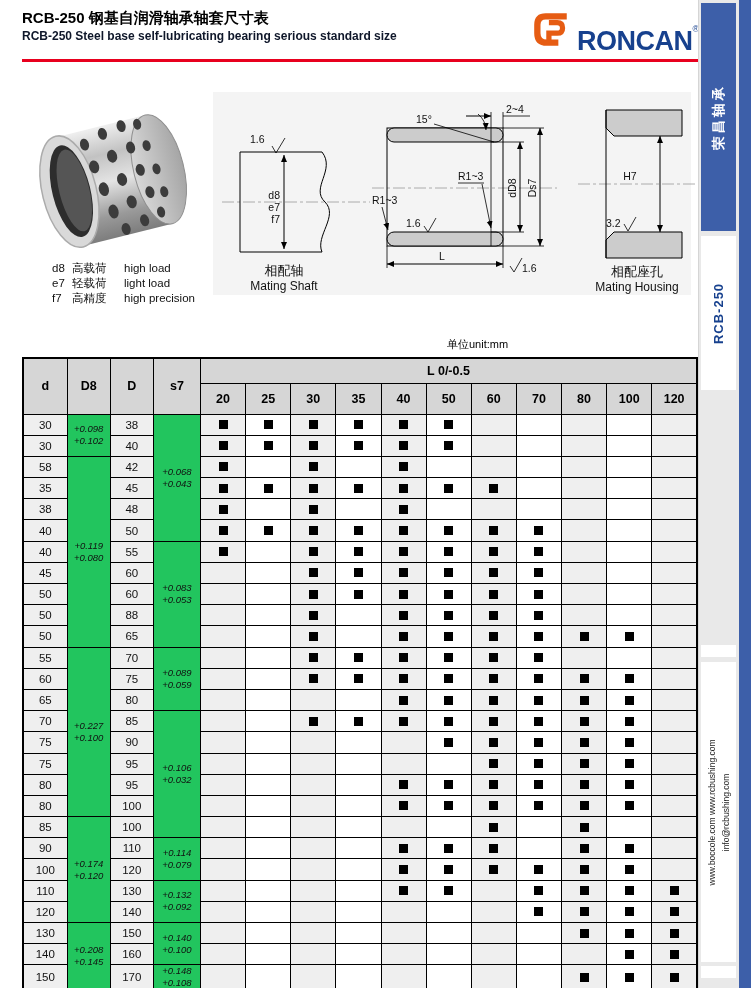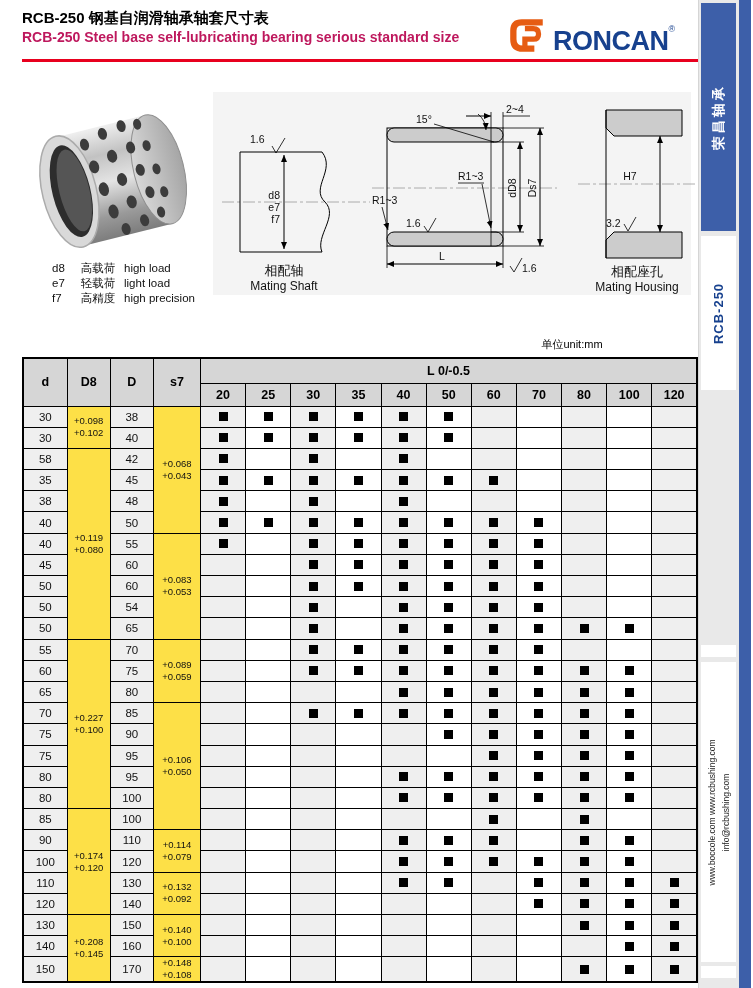--- a/index.html
+++ b/index.html
@@ -1,57 +1,57 @@
 <!DOCTYPE html>
 <html><head>
 <meta charset="utf-8">
 <style>
   html,body{margin:0;padding:0;background:#fff;}
   .page{position:relative;width:753px;height:988px;background:#fff;overflow:hidden;
         font-family:"Liberation Sans","DejaVu Sans",sans-serif;color:#111;}
   .abs{position:absolute;}
   
   .title-zh{left:22px;top:9px;font-size:15px;font-weight:bold;color:#000000;}
-  .title-en{left:22px;top:29px;font-size:14px;font-weight:bold;color:#be185d;}
+  .title-en{left:22px;top:29px;font-size:12px;font-weight:bold;color:#0f172a;}
   .red-line{left:22px;top:59px;width:676px;height:3px;background:#e8001e;}
-  .logo{left:506px;top:8px;display:flex;align-items:center;}
+  .logo{left:530px;top:8px;display:flex;align-items:flex-start;}
   .logo-text{font-size:27px;font-weight:bold;color:#17418e;letter-spacing:-0.5px;margin-left:5px;line-height:42px;}
   .logo-reg{font-size:9px;color:#17418e;vertical-align:18px;font-weight:normal;}
   
   .art-panel{left:213px;top:92px;width:478px;height:203px;background:#f4f4f4;}
   .legend{left:52px;top:261px;font-size:11.5px;line-height:15px;}
   .legend-row span{display:inline-block;}
   .lg-code{width:20px;}
-  .lg-zh{width:52px;text-align:center;}
+  .lg-zh{width:52px;}
   
   .side-gray{left:698px;top:0;width:41px;height:988px;background:#e9e9e9;border-left:1px solid #d5d5d5;}
   .blue-strip{left:739px;top:0;width:12px;height:988px;background:#3d5fa9;}
   .tab-blue{left:701px;top:3px;width:35px;height:228px;background:#3d5fa9;}
   .tab-white{left:701px;top:236px;width:35px;height:154px;background:#ffffff;}
   .notch{left:701px;width:35px;height:12px;background:#ffffff;}
   .bottom-panel{left:701px;top:662px;width:35px;height:300px;background:#ffffff;}
   .vwrap{display:flex;align-items:center;justify-content:center;}
   .vtext{transform:rotate(-90deg);white-space:nowrap;}
   .tab-blue .vtext{color:#fff;font-size:13.5px;font-weight:bold;letter-spacing:3px;}
   .tab-white .vtext{color:#17418e;font-size:13px;font-weight:bold;letter-spacing:1px;}
   .urls{font-size:8.5px;color:#222;line-height:1.7;text-align:center;}
   
-  .unit-note{left:447px;top:337px;width:250px;text-align:center;font-size:11px;color:#000;}
+  .unit-note{left:447px;top:337px;width:250px;text-align:left;font-size:11px;color:#000;}
   
   .tbl-wrap{left:22px;top:357px;width:676px;}
   table.size{border-collapse:collapse;table-layout:fixed;width:676px;}
   table.size th,table.size td{border:1px solid #000;padding:0;text-align:center;vertical-align:middle;}
   table.size{border:2px solid #000;}
   thead th{background:#d6d6d6;font-size:12.5px;font-weight:bold;color:#000;}
   thead tr.h1{height:25px;}
-  thead tr.h2{height:23px;}
+  thead tr.h2{height:31px;}
   tbody tr{height:21.2px;}
   td.num{font-size:11.5px;background:#fff;}
   td.shade{background:#efefef;}
-  td.tol{font-size:9.5px;line-height:12px;background:#fde047;}
+  td.tol{font-size:9.5px;line-height:12px;background:#22c55e;font-style:italic;}
   td.lcell{background:#fff;}
   td.lcell.shade{background:#efefef;}
   .sq{width:9px;height:9px;background:#000;margin:0 auto;}
   
   svg text{font-family:"Liberation Sans","DejaVu Sans",sans-serif;fill:#111;}
   .dimline{stroke:#000;stroke-width:1;fill:none;}
   .thin{stroke:#000;stroke-width:0.8;fill:none;}
   .cl{stroke:#999;stroke-width:0.8;stroke-dasharray:12 3 3 3;fill:none;}
   .lbl{font-size:10.5px;}
   .cap-zh{font-size:13px;}
@@ -508,21 +508,21 @@
             </td>
             <td class="lcell">
               <div class="sq"></div>
             </td>
             <td class="lcell shade"></td>
             <td class="lcell"></td>
             <td class="lcell shade"></td>
           </tr>
           <tr>
             <td class="num shade">50</td>
-            <td class="num shade">54</td>
+            <td class="num shade">88</td>
             <td class="lcell shade"></td>
             <td class="lcell"></td>
             <td class="lcell shade">
               <div class="sq"></div>
             </td>
             <td class="lcell"></td>
             <td class="lcell shade">
               <div class="sq"></div>
             </td>
             <td class="lcell">
@@ -658,21 +658,21 @@
             <td class="lcell">
               <div class="sq"></div>
             </td>
             <td class="lcell shade"></td>
           </tr>
           <tr>
             <td class="num shade">70</td>
             <td class="num shade">85</td>
             <td class="tol" rowspan="6">
               <div>+0.106</div>
-              <div>+0.050</div>
+              <div>+0.032</div>
             </td>
             <td class="lcell shade"></td>
             <td class="lcell"></td>
             <td class="lcell shade">
               <div class="sq"></div>
             </td>
             <td class="lcell">
               <div class="sq"></div>
             </td>
             <td class="lcell shade">

